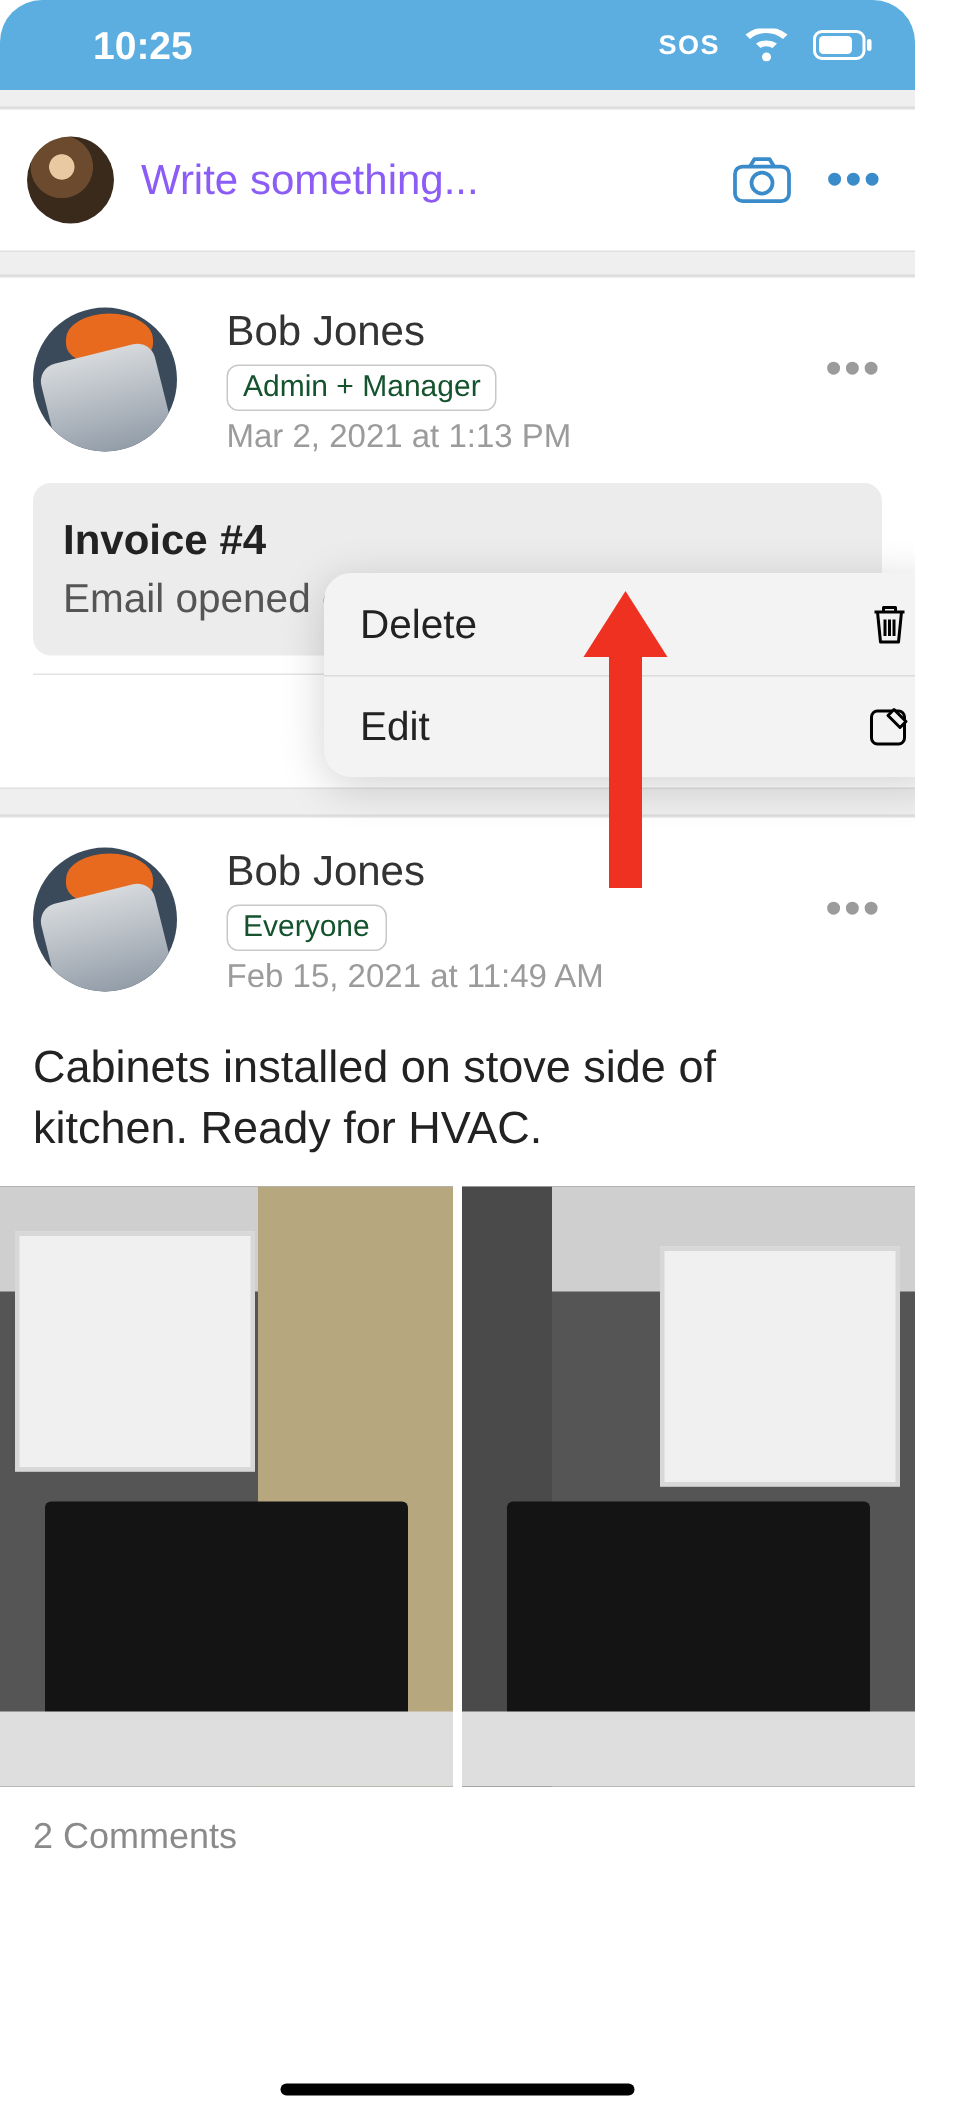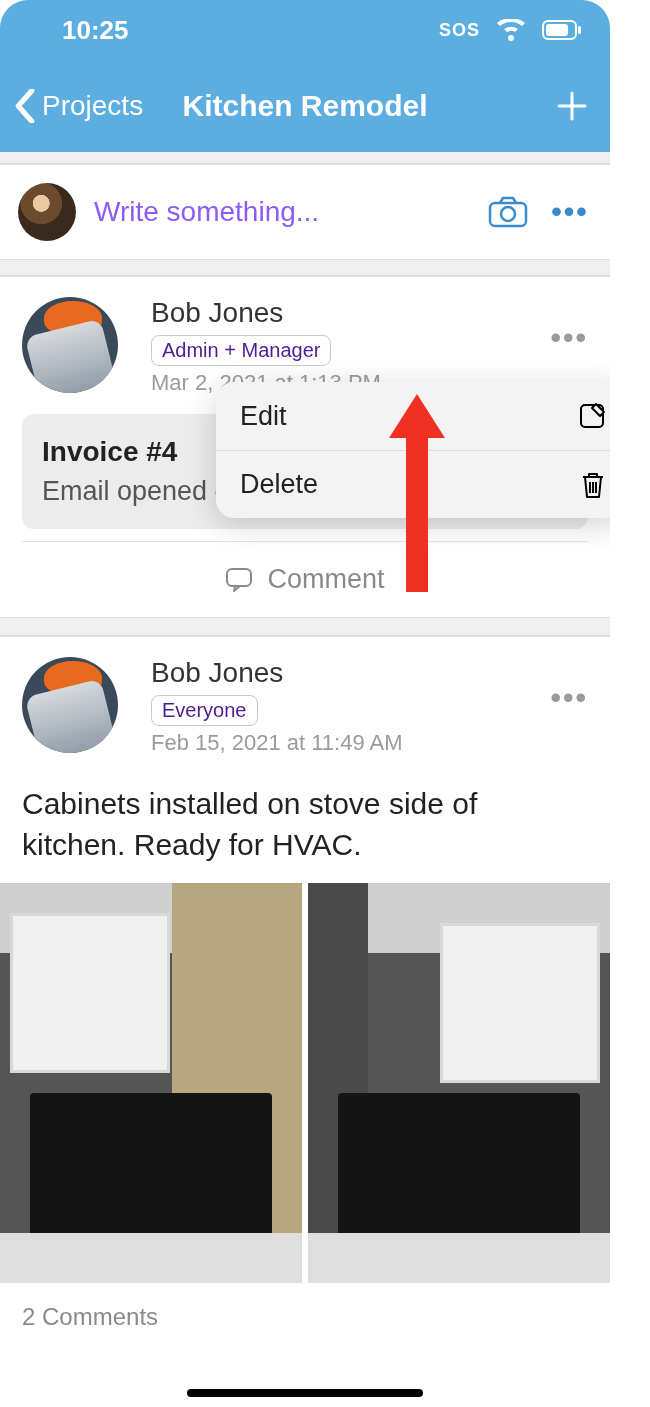--- a/index.html
+++ b/index.html
@@ -23,21 +23,21 @@
   .dots { color:#3a8bc9; font-size:30px; letter-spacing:2px; font-weight:700;}
   .gray-dots { color:#9b9b9b; font-size:30px; letter-spacing:2px; font-weight:700;}
   
   .post { background:#fff; border-top:1px solid #e0e0e0; border-bottom:1px solid #e0e0e0; padding:20px 22px 0 22px; position:relative;}
   .post-header { display:flex; gap:33px; align-items:flex-start; position:relative;}
   .worker-avatar { width:96px; height:96px; border-radius:50%; flex:0 0 auto; overflow:hidden; background:#3a4a5a; position:relative;}
   .worker-avatar::before{content:"";position:absolute;top:4px;left:22px;width:58px;height:34px;background:#e86a1f;border-radius:50% 50% 40% 40%;}
   .worker-avatar::after{content:"";position:absolute;top:30px;left:10px;width:78px;height:70px;background:linear-gradient(#d6d9dc,#8f9aa6);border-radius:12px;transform:rotate(-14deg);}
   .post-meta { flex:1; }
   .author { font-size:28px; color:#333; font-weight:500; margin-bottom:6px;}
-  .role-chip { display:inline-block; font-size:20px; color:#4c1d95; border:1px solid #c8c8c8; border-radius:8px; padding:3px 10px; margin-bottom:4px;}
+  .role-chip { display:inline-block; font-size:20px; color:#14532d; border:1px solid #c8c8c8; border-radius:8px; padding:3px 10px; margin-bottom:4px;}
   .timestamp { font-size:22px; color:#9b9b9b;}
   .post-ellipsis { position:absolute; right:0px; top:24px; }
   .invoice-card { margin-top:18px; background:#ececec; border-radius:12px; padding:22px 20px; }
   .invoice-title { font-size:28px; font-weight:700; color:#222; margin-bottom:8px;}
   .invoice-sub { font-size:27px; color:#555;}
   .comment-bar { border-top:1px solid #e4e4e4; margin-top:12px; height:76px; display:flex; align-items:center; justify-content:center; gap:14px; color:#8a8a8a; font-size:27px;}
   .post-body { font-size:30px; color:#222; line-height:1.35; margin-top:28px;}
   .img-grid { display:flex; gap:6px; margin:18px -22px 0 -22px;}
   .img-grid .ph { flex:1; height:400px; background:#555; position:relative; overflow:hidden;}
   .ph .ceiling{position:absolute;top:0;left:0;right:0;height:70px;background:#cfcfcf;}
@@ -73,34 +73,20 @@
           <path fill="#fff" d="M15 18a3 3 0 1 1 0 6 3 3 0 0 1 0-6zm-7-6a13 13 0 0 1 14 0l-3 3a8 8 0 0 0-8 0zM1 6a22 22 0 0 1 28 0l-3 3a17 17 0 0 0-22 0z" transform="translate(0 -2)"></path>
         </svg>
       <svg width="40" height="20" viewBox="0 0 40 20">
           <rect x="1" y="1" width="33" height="18" rx="5" fill="none" stroke="#fff" stroke-width="2"></rect>
           <rect x="4" y="4" width="22" height="12" rx="3" fill="#fff"></rect>
           <rect x="36" y="6" width="3" height="8" rx="1.5" fill="#fff"></rect>
         </svg>
     </div>
   </div>
 
-  <div class="nav-bar">
-    <div class="nav-back">
-      <svg viewBox="0 0 12 20">
-          <path d="M10 1 2 10l8 9" stroke="#fff" stroke-width="3" fill="none" stroke-linecap="round" stroke-linejoin="round"></path>
-        </svg>
-      <span>Projects</span>
-    </div>
-    <div class="nav-title">Kitchen Remodel</div>
-    <div class="nav-add">
-      <svg width="32" height="32" viewBox="0 0 32 32">
-          <path d="M16 3v26M3 16h26" stroke="#fff" stroke-width="3" stroke-linecap="round"></path>
-        </svg>
-    </div>
-  </div>
 
   <div class="gap"></div>
 
   <div class="composer">
     <div class="avatar"></div>
     <div class="composer-input">Write something...</div>
     <div class="icon-btn">
       <svg width="40" height="32" viewBox="0 0 40 32">
           <rect x="2" y="7" width="36" height="23" rx="5" fill="none" stroke="#3a8bc9" stroke-width="2.5"></rect>
           <path d="M12 7l3-5h10l3 5" fill="none" stroke="#3a8bc9" stroke-width="2.5" stroke-linejoin="round"></path>
@@ -162,31 +148,31 @@
           <div class="cab"></div>
           <div class="stove"></div>
           <div class="counter"></div>
         </div>
     </div>
   </div>
   <div class="comments-count">2 Comments</div>
 
   <div class="popover">
     <div class="item">
+      <span>Delete</span>
+      <svg width="26" height="30" viewBox="0 0 26 30">
+          <path d="M3 7h20M9 7V4h8v3M5 7l2 20h12l2-20" fill="none" stroke="#000" stroke-width="2" stroke-linejoin="round"></path>
+          <path d="M10 12v11M13 12v11M16 12v11" stroke="#000" stroke-width="2"></path>
+        </svg>
+    </div>
+    <div class="item">
       <span>Edit</span>
       <svg width="28" height="28" viewBox="0 0 28 28">
           <rect x="3" y="3" width="22" height="22" rx="4" fill="none" stroke="#000" stroke-width="2"></rect>
           <path d="M18 2l8 8-4 4-8-8z" fill="#f4f3f3" stroke="#000" stroke-width="2" stroke-linejoin="round"></path>
-        </svg>
-    </div>
-    <div class="item">
-      <span>Delete</span>
-      <svg width="26" height="30" viewBox="0 0 26 30">
-          <path d="M3 7h20M9 7V4h8v3M5 7l2 20h12l2-20" fill="none" stroke="#000" stroke-width="2" stroke-linejoin="round"></path>
-          <path d="M10 12v11M13 12v11M16 12v11" stroke="#000" stroke-width="2"></path>
         </svg>
     </div>
   </div>
 
   <div class="arrow">
     <div class="head"></div>
       <div class="shaft"></div>
   </div>
 
   <div class="home-ind"></div>

